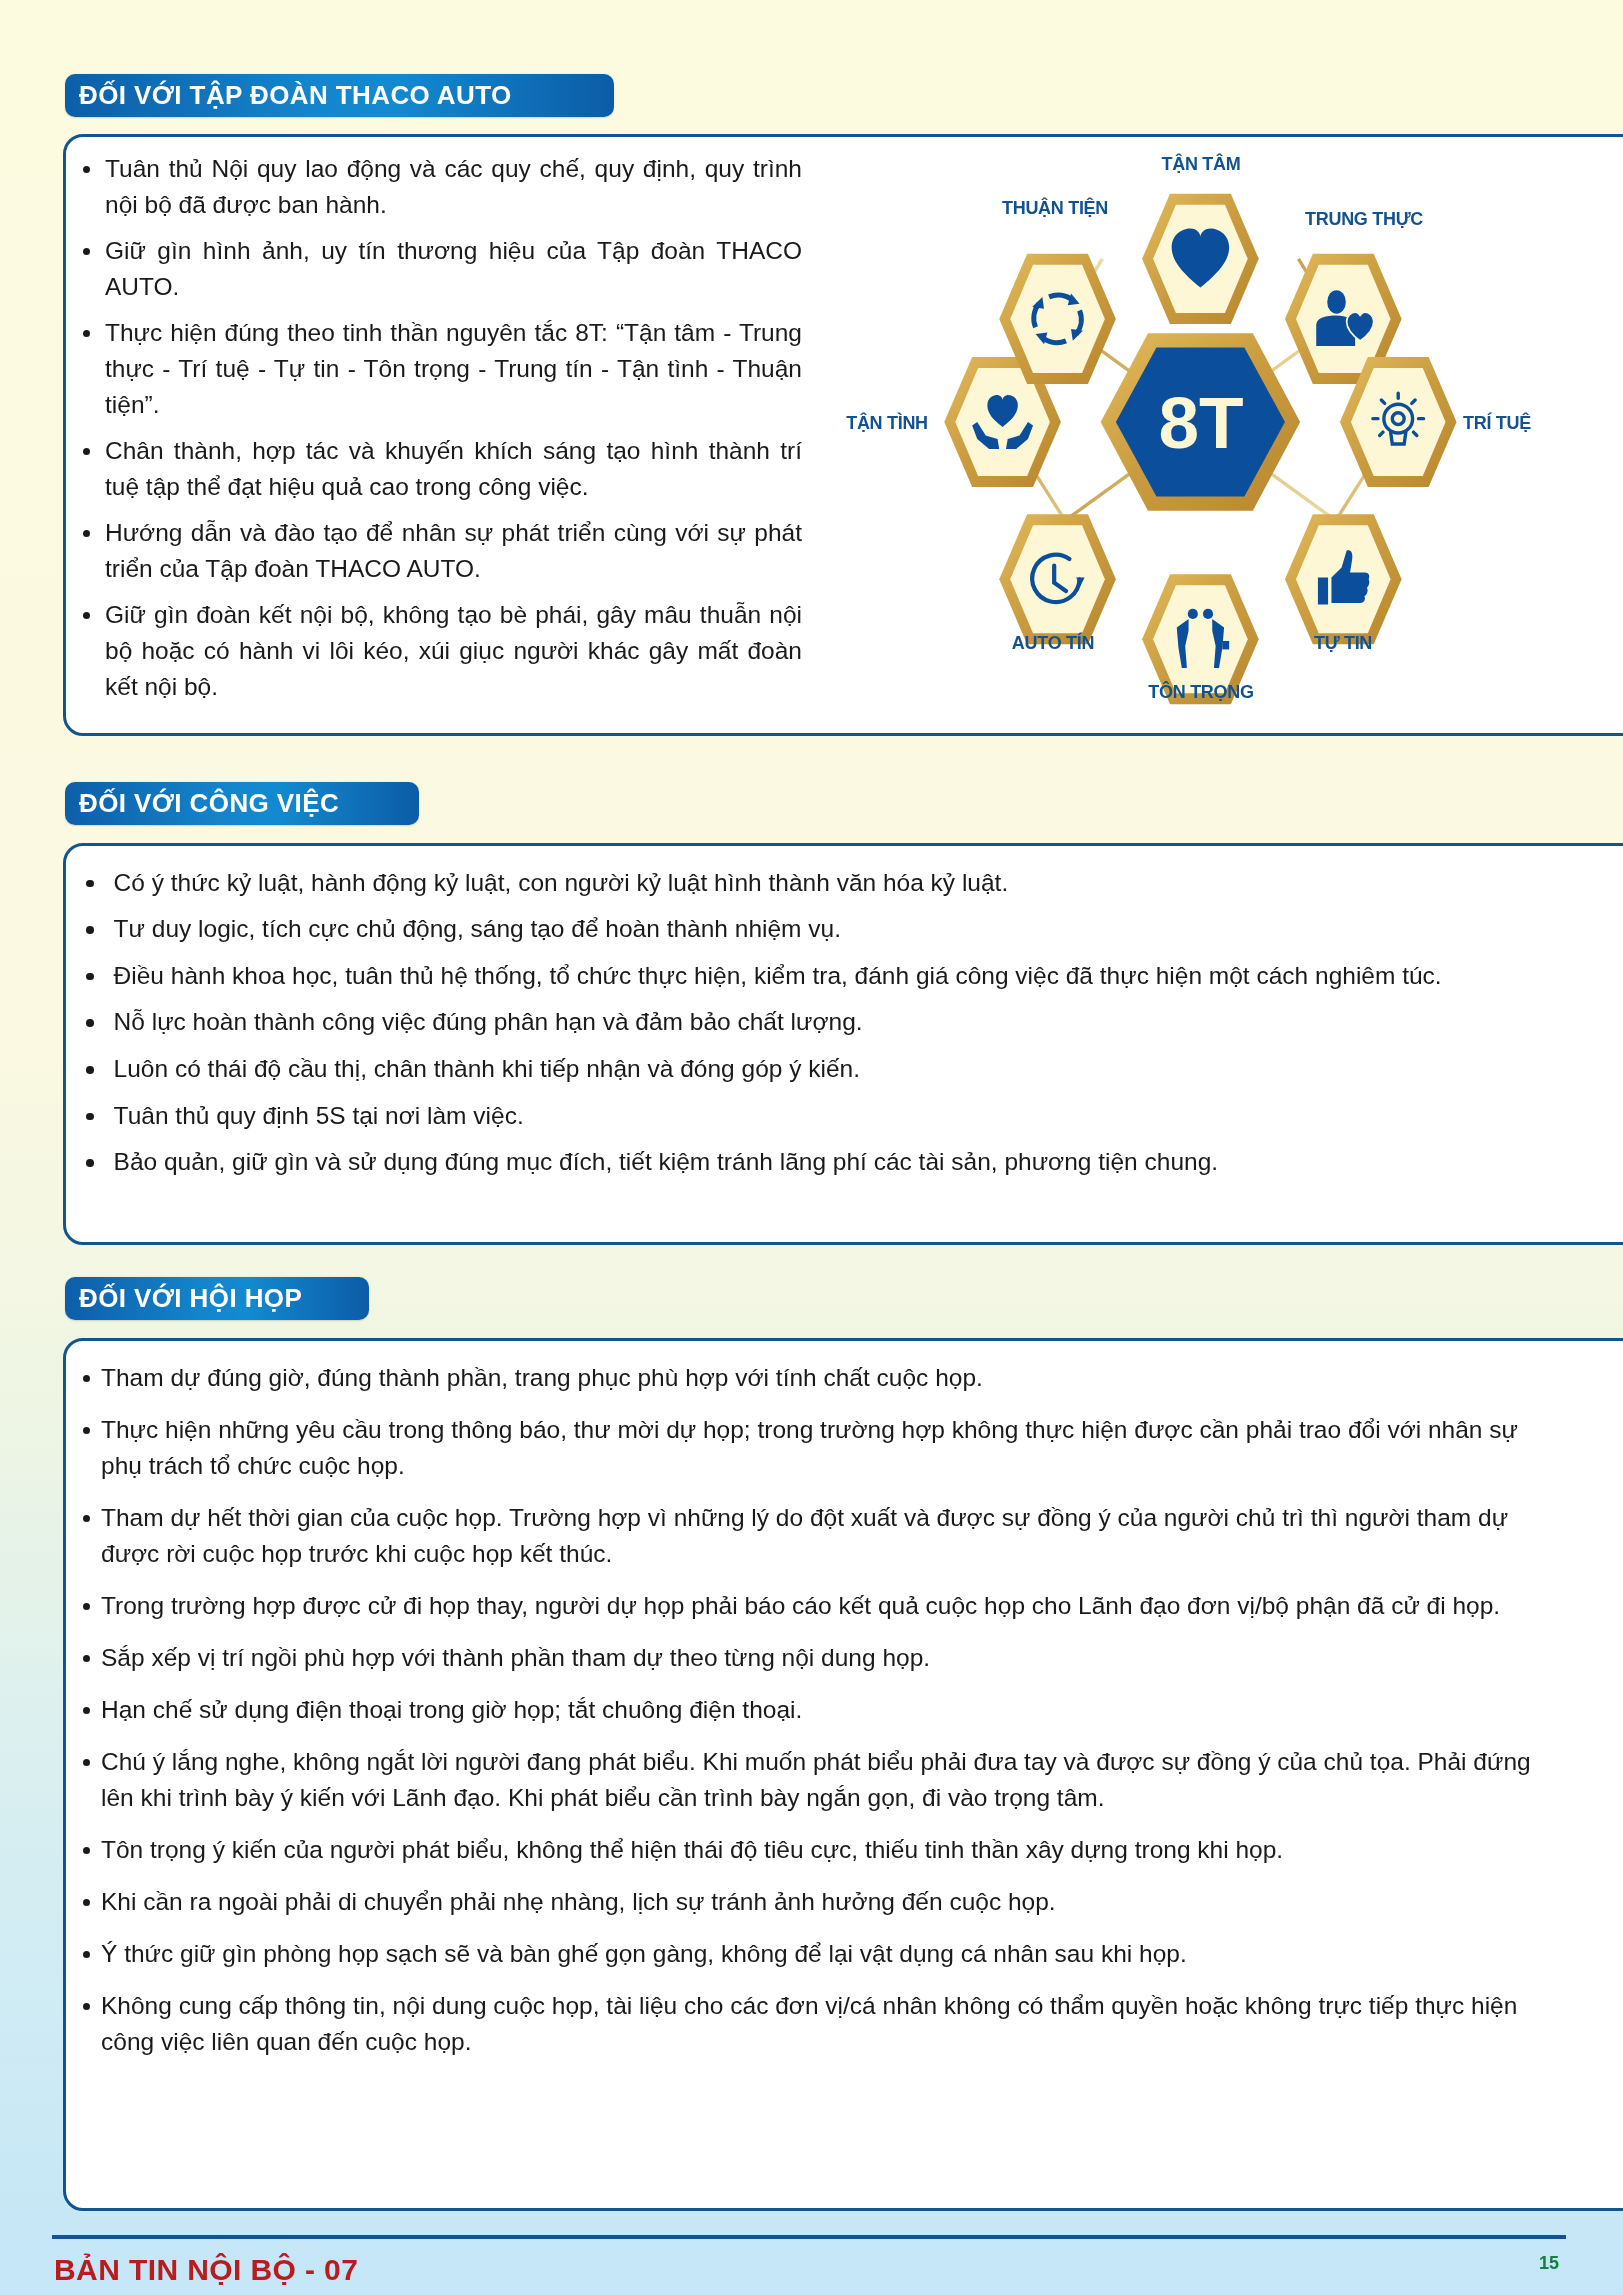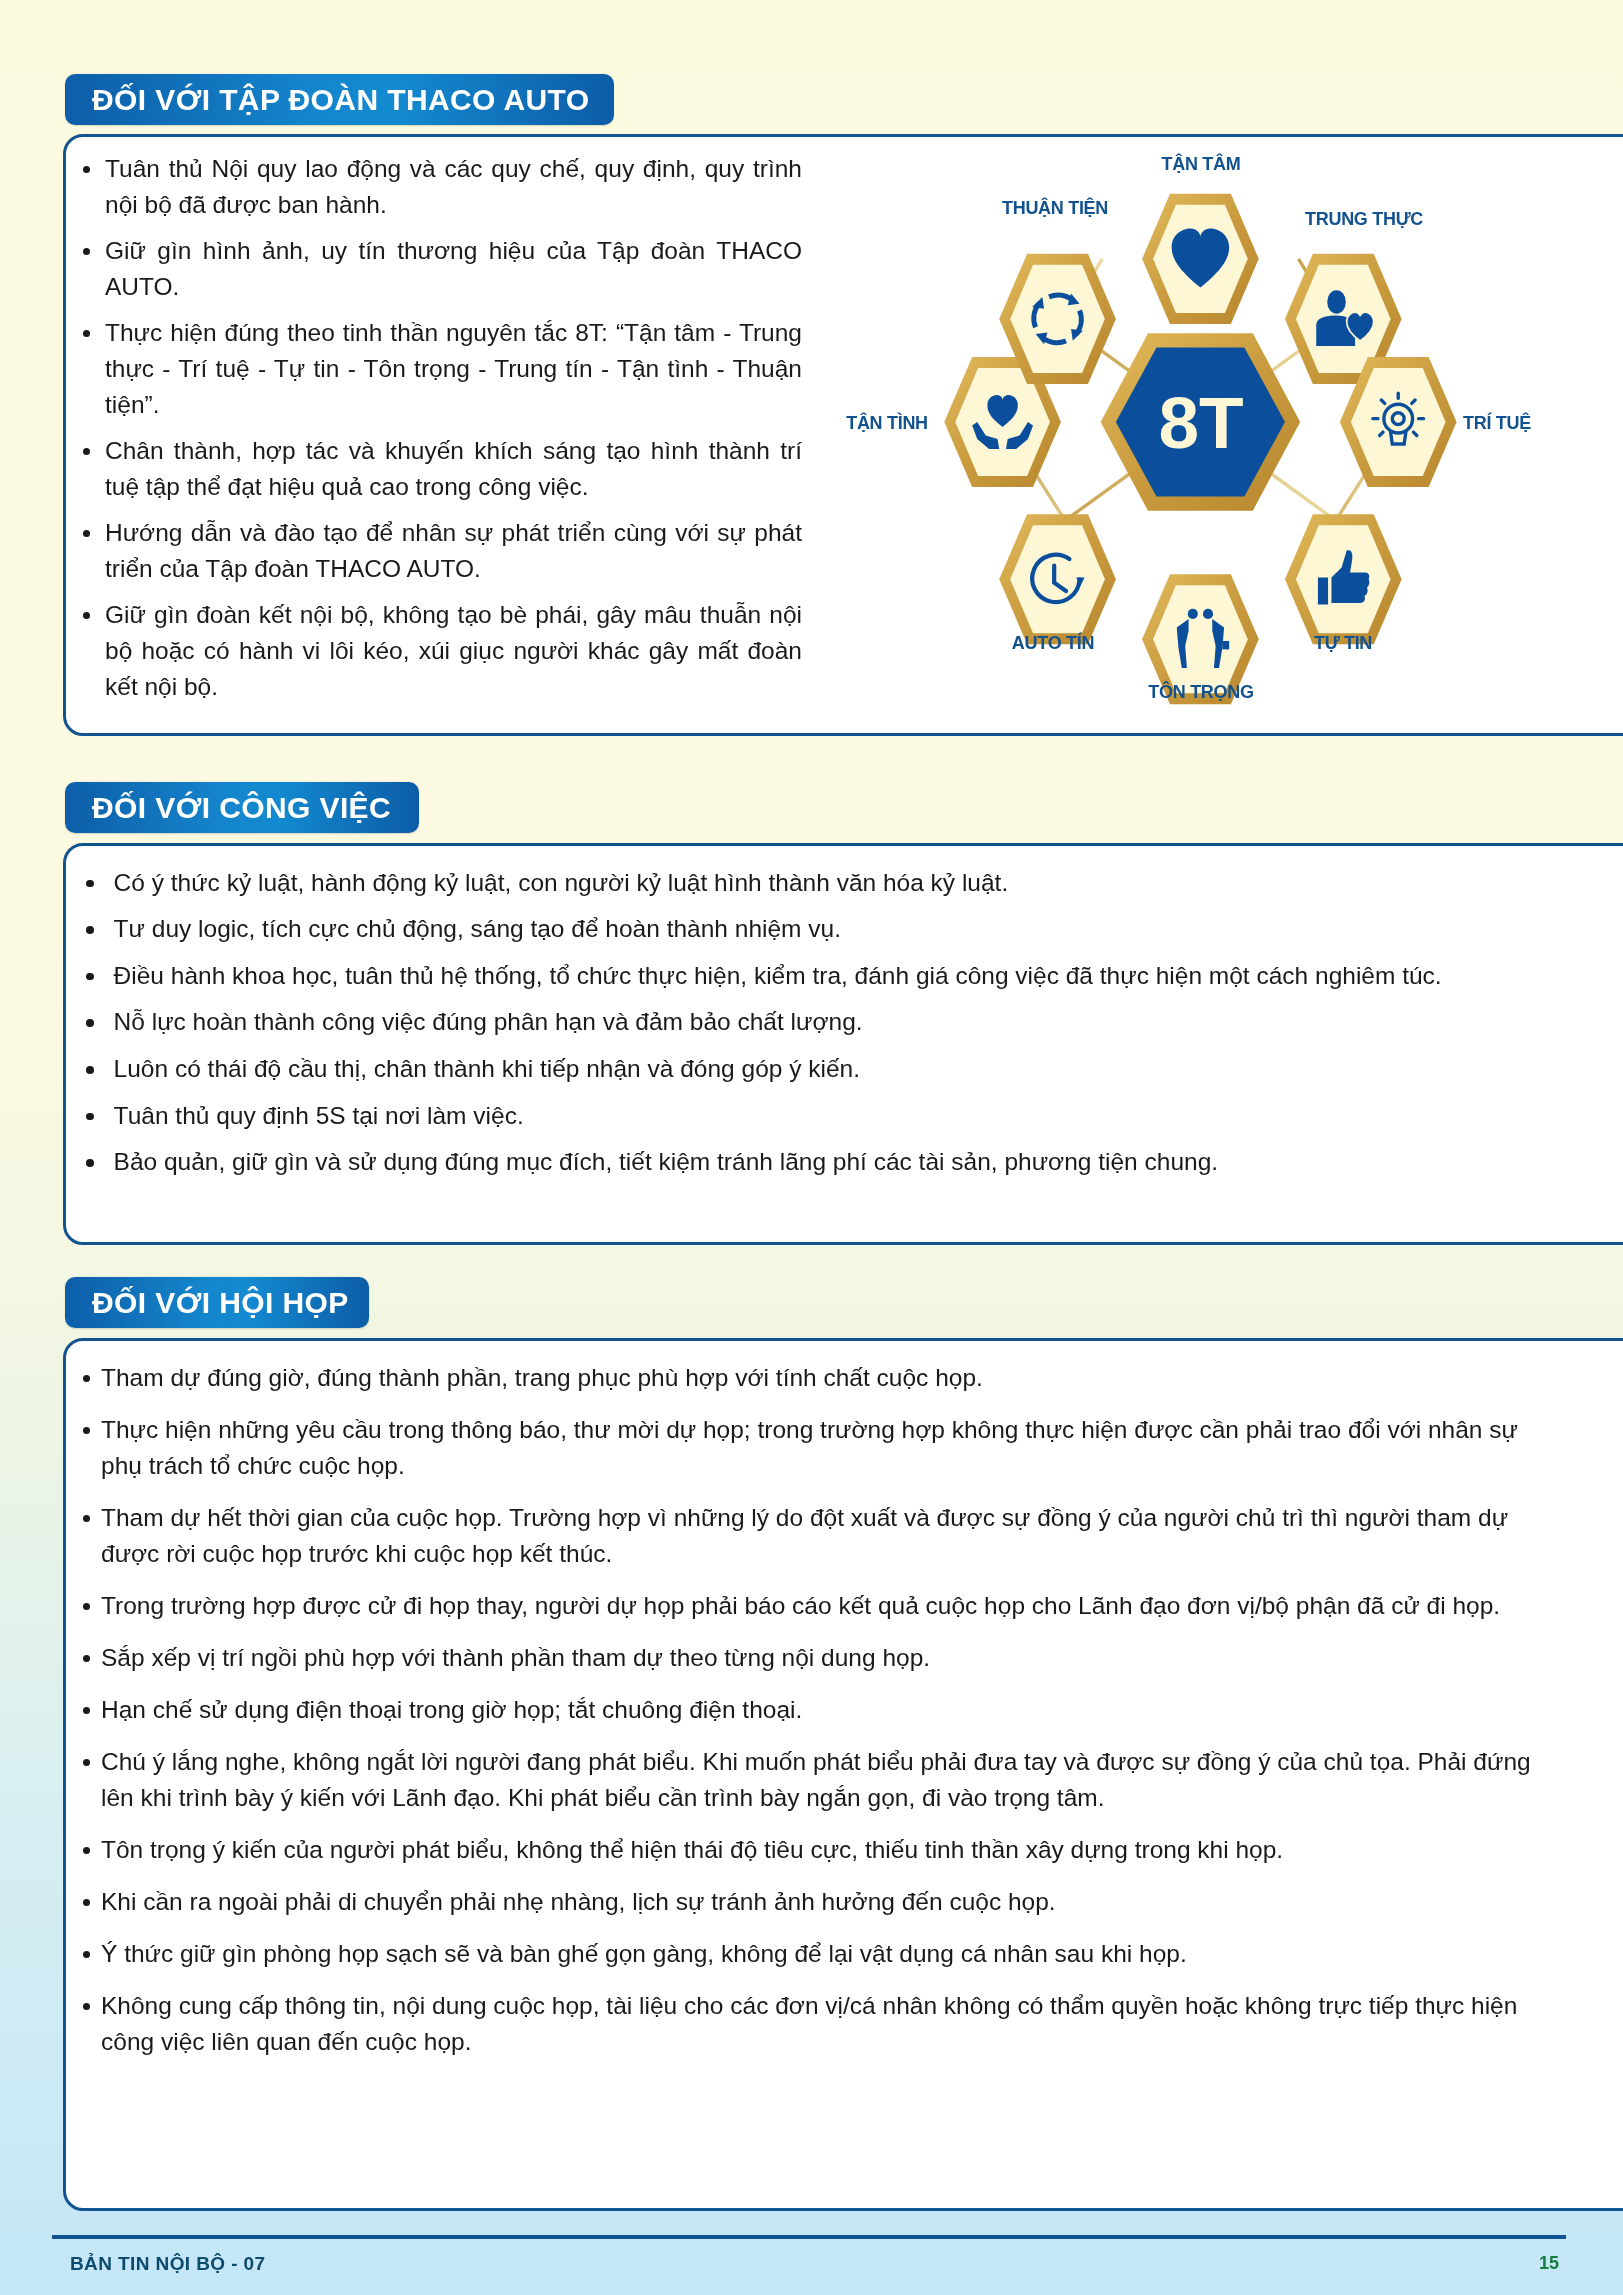--- a/index.html
+++ b/index.html
@@ -3,25 +3,25 @@
 <meta charset="utf-8">
 <style>
   html, body { margin: 0; padding: 0; }
   body {
     width: 1624px; height: 2295px; position: relative; overflow: hidden;
     background: linear-gradient(180deg, #fcfadf 0%, #fbf9e1 45%, #eef5e4 62%, #d6eef2 80%, #c4e6f7 100%);
     font-family: "Liberation Sans", "DejaVu Sans", sans-serif;
     color: #1a1a1a;
   }
   .sec-header {
-    position: absolute; left: 65px; height: 51px;
+    position: absolute; left: 65px; height: 43px;
     border-radius: 10px;
     background: linear-gradient(90deg, #0d5ea8 0%, #1485cc 45%, #138ad0 60%, #0c5ca6 100%);
-    color: #ffffff; font-weight: bold; font-size: 30px; letter-spacing: 0.4px;
-    display: flex; align-items: center; padding: 0 27px; box-sizing: border-box;
+    color: #ffffff; font-weight: bold; font-size: 26px; letter-spacing: 0.4px;
+    display: flex; align-items: center; padding: 0 14px; box-sizing: border-box;
     white-space: nowrap;
     box-shadow: 0 0.8px 1.7px rgba(0,0,0,0.15);
   }
   .box {
     position: absolute; left: 63px; width: 1623px;
     background: #ffffff; border: 3.4px solid #12548f; border-radius: 20px;
     box-sizing: border-box;
   }
   ul.bullets { list-style: none; margin: 0; padding: 0; }
   ul.bullets li {
@@ -41,21 +41,21 @@
   .diagram { position: absolute; left: 765px; top: 0; width: 727px; height: 592px; }
   .dlabel {
     position: absolute; font-family: "Liberation Sans", sans-serif; font-weight: bold;
     font-size: 18px; color: #12528f; white-space: nowrap; transform: translate(-50%, -50%);
     letter-spacing: -0.3px;
   }
   .footer-line {
     position: absolute; left: 52px; top: 2235px; width: 1514px; height: 4.2px; background: #12548f;
   }
   .footer-left {
-    position: absolute; left: 70px; top: 2253px; font-size: 19px; font-weight: bold; color: #0c4a6e;
+    position: absolute; left: 54px; top: 2253px; font-size: 30px; font-weight: bold; color: #b91c1c;
     letter-spacing: 0.4px;
   }
   .footer-right {
     position: absolute; right: 65px; top: 2253px; font-size: 18px; font-weight: bold; color: #15803d;
   }
 </style>
 </head>
 <body>
 
 <div class="sec-header" style="top:74px; width:549px;">ĐỐI VỚI TẬP ĐOÀN THACO AUTO</div>

